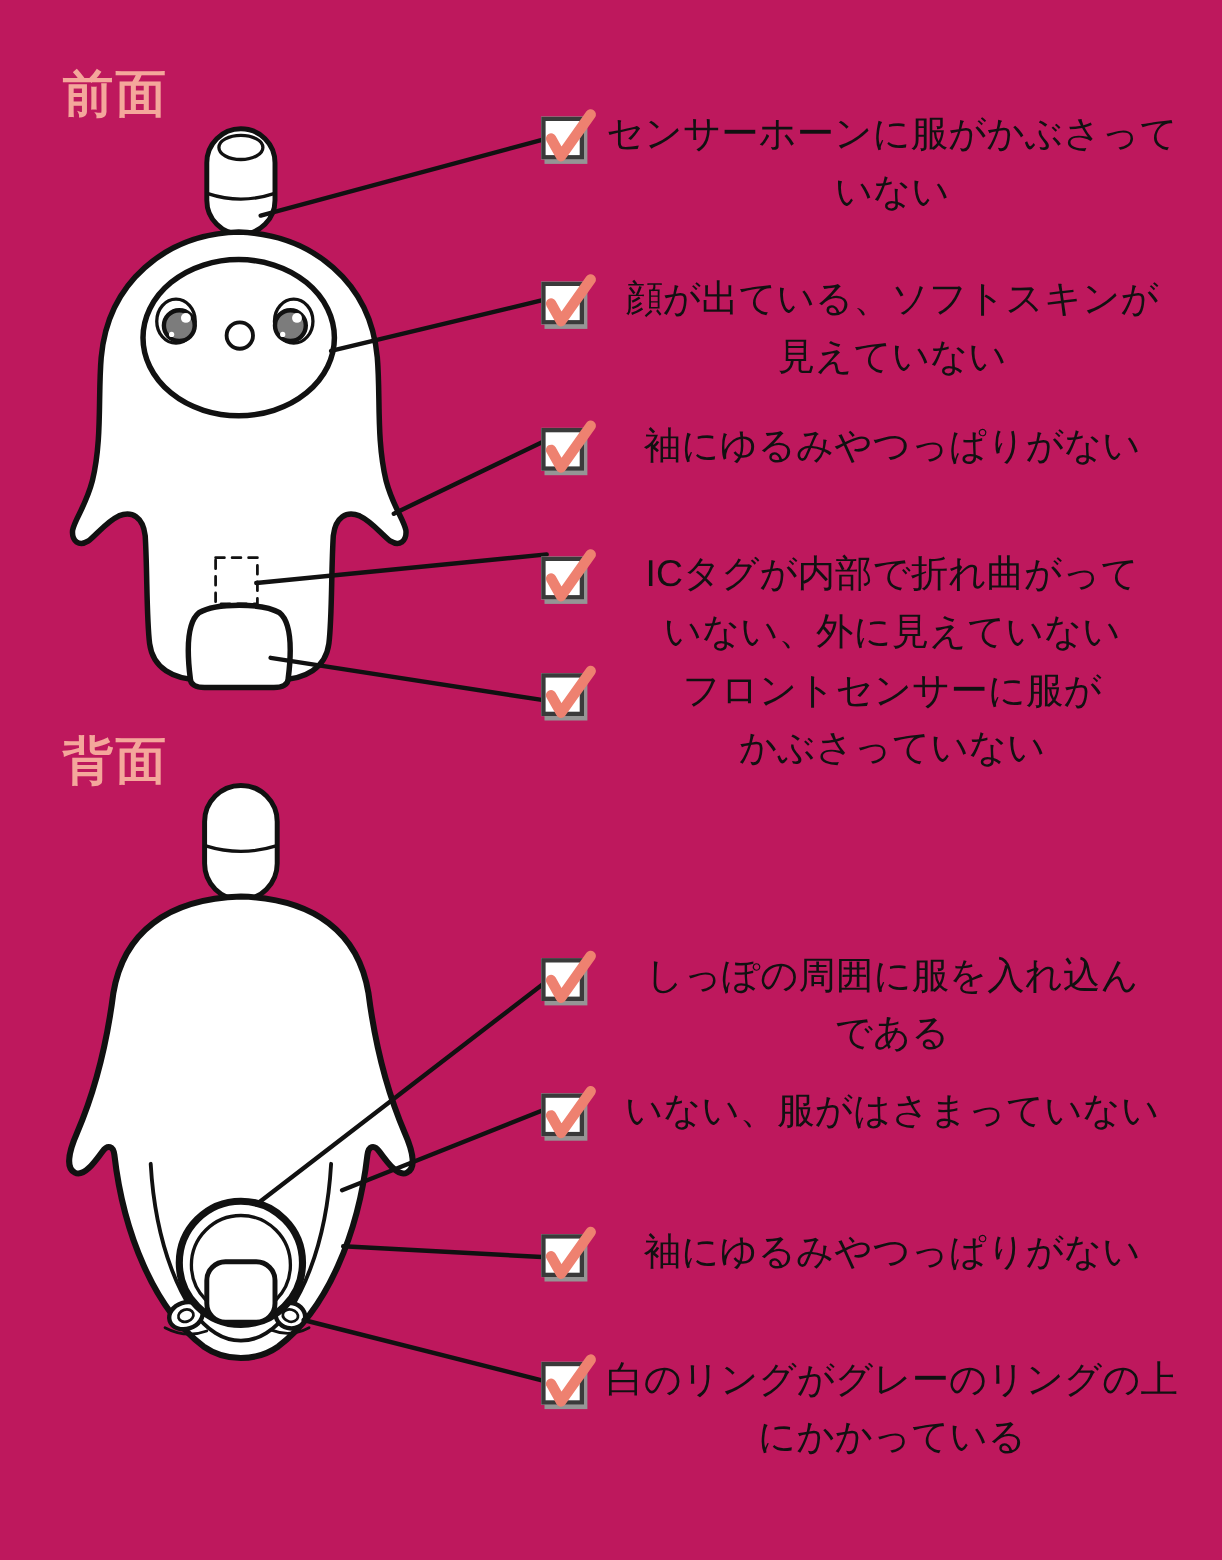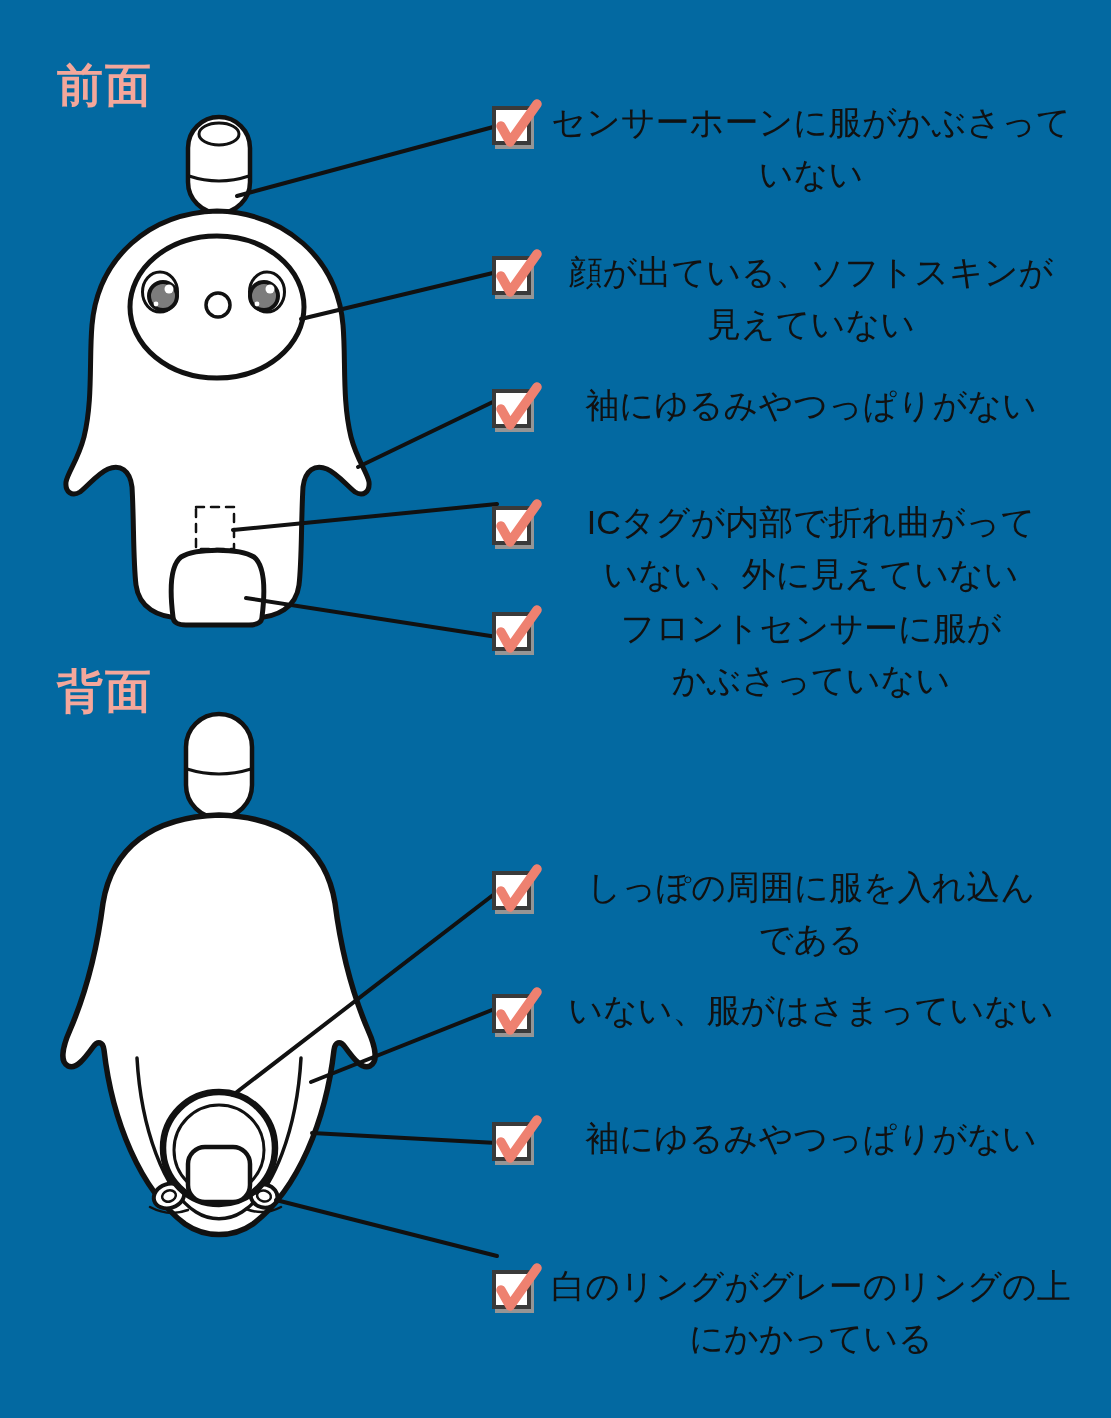--- a/index.html
+++ b/index.html
@@ -4,21 +4,21 @@
 <style>
   :root{
     --salmon:#ee8170;
     --label-salmon:#f4a79b;
     --ink:#111111;
     --box-border:#3a3a3a;
     --box-shadow:#959595;
   }
   html,body{margin:0;padding:0;background:#ffffff;}
   .page{
-    position:relative;width:1111px;height:1418px;background:#0369a1;
+    position:relative;width:1111px;height:1418px;background:#be185d;
     overflow:hidden;
     font-family:"Liberation Sans","DejaVu Sans",sans-serif;
     color:var(--ink);
   }
   .drawing{position:absolute;left:0;top:0;z-index:0;}
   .section-label{
     position:absolute;left:57px;z-index:2;
     font-size:46px;font-weight:bold;letter-spacing:2px;
     color:var(--label-salmon);line-height:1;
   }
@@ -237,21 +237,21 @@
         <svg viewBox="0 0 48 48">
           <path class="checkmark" d="M7,27 L16,43 L43,5"></path>
         </svg>
       </span>
     <div class="item-text">
       <div>袖にゆるみやつっぱりがない</div>
       <div></div>
     </div>
   </div>
 
-  <div class="check-item" style="top:1260px">
+  <div class="check-item" style="top:1228px">
     <span class="checkbox">
         <svg viewBox="0 0 48 48">
           <path class="checkmark" d="M7,27 L16,43 L43,5"></path>
         </svg>
       </span>
     <div class="item-text">
       <div>白のリングがグレーのリングの上</div>
       <div>にかかっている</div>
     </div>
   </div>

